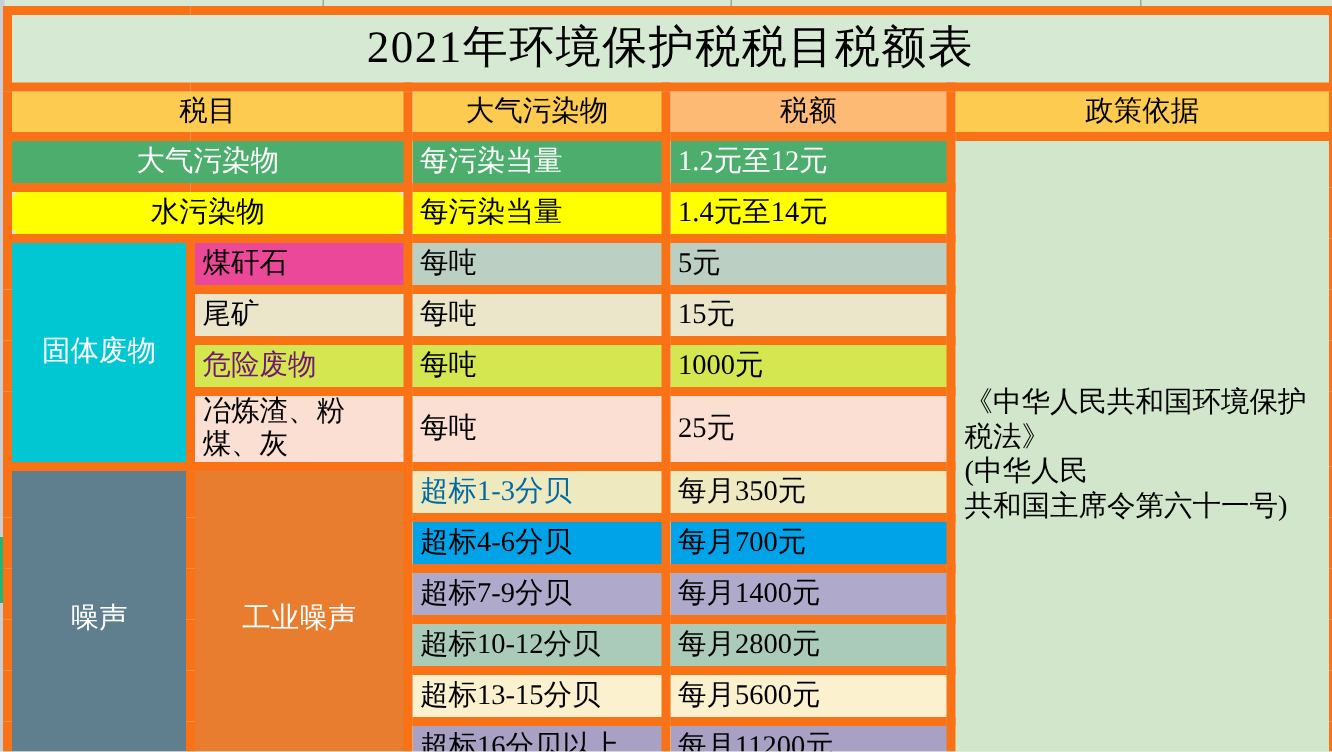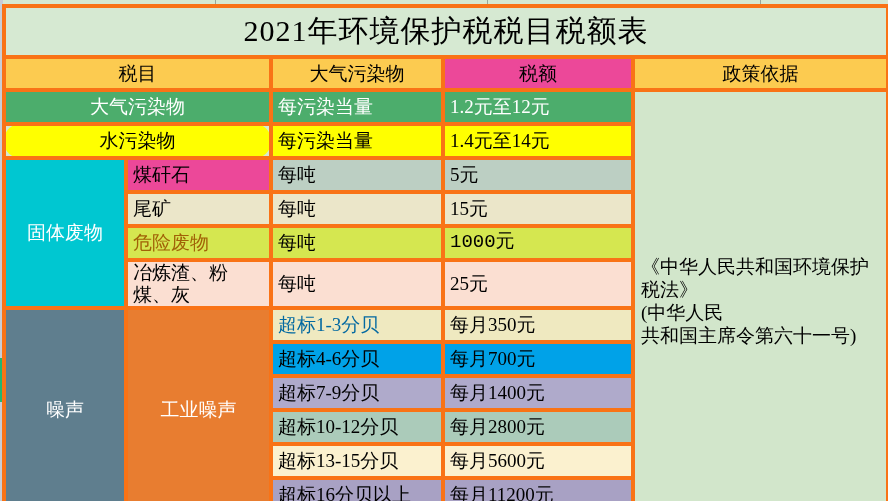--- a/index.html
+++ b/index.html
@@ -21,21 +21,21 @@
   }
   .grid-tick {
     position: absolute; top: 0; width: 1px; height: 4px; background: #9aa89a;
   }
   table.tax {
     position: absolute; left: 2px; top: 4px;
     width: 884px; height: 495px;
     border-collapse: collapse; table-layout: fixed;
   }
   td {
-    border: 4px solid #f97316;
+    border: 6px solid #f97316;
     font-size: 19px;
     line-height: 1.15;
     padding: 0 5px;
     overflow: hidden;
     vertical-align: middle;
   }
   td.center { text-align: center; padding: 0 2px; }
   tr.title-row td {
     font-size: 30px;
     letter-spacing: 1px;
@@ -68,21 +68,21 @@
     </colgroup>
 
     <tbody>
         <tr class="title-row">
       <td colspan="5" style="background: rgb(214, 233, 210); color: rgb(0, 0, 0);">2021年环境保护税税目税额表</td>
     </tr>
 
     <tr class="header-row">
       <td colspan="2" style="background: rgb(252, 203, 80); color: rgb(0, 0, 0);">税目</td>
       <td style="background: rgb(252, 203, 80); color: rgb(0, 0, 0);">大气污染物</td>
-      <td style="background: #ec4899; color: rgb(0, 0, 0);">税额</td>
+      <td style="background: #fdba74; color: rgb(0, 0, 0);">税额</td>
       <td style="background: rgb(252, 203, 80); color: rgb(0, 0, 0);">政策依据</td>
     </tr>
 
     <tr class="data-row">
       <td colspan="2" class="center" style="background: rgb(76, 173, 108); color: rgb(255, 255, 255);">大气污染物</td>
       <td style="background: rgb(76, 173, 108); color: rgb(255, 255, 255);">每污染当量</td>
       <td style="background: rgb(76, 173, 108); color: rgb(255, 255, 255);">1.2元至12元</td>
       <td rowspan="12" class="policy-cell" style="background: rgb(210, 230, 203); color: rgb(0, 0, 0);">
         <div class="pl">《中华人民共和国环境保护税法》</div>
         <div class="pl">(中华人民</div>
@@ -101,23 +101,23 @@
       <td style="background: #ec4899; color: rgb(0, 0, 0); margin-left: 31px;">煤矸石</td>
       <td style="background: rgb(188, 207, 195); color: rgb(0, 0, 0);">每吨</td>
       <td style="background: rgb(188, 207, 195); color: rgb(0, 0, 0);">5元</td>
     </tr>
     <tr class="data-row">
       <td style="background: rgb(235, 230, 201); color: rgb(0, 0, 0);">尾矿</td>
       <td style="background: rgb(235, 230, 201); color: rgb(0, 0, 0);">每吨</td>
       <td style="background: rgb(235, 230, 201); color: rgb(0, 0, 0);">15元</td>
     </tr>
     <tr class="data-row">
-      <td style="background: rgb(213, 231, 80); color: #a16207;">危险废物</td>
+      <td style="background: rgb(213, 231, 80); color: #701a75;">危险废物</td>
       <td style="background: rgb(213, 231, 80); color: rgb(0, 0, 0);">每吨</td>
-      <td style="background: rgb(213, 231, 80); color: rgb(0, 0, 0); font-family: Liberation Mono, monospace;">1000元</td>
+      <td style="background: rgb(213, 231, 80); color: rgb(0, 0, 0);">1000元</td>
     </tr>
     <tr class="data-row">
       <td style="background: rgb(251, 223, 210); color: rgb(0, 0, 0);">冶炼渣、粉煤、灰</td>
       <td style="background: rgb(251, 223, 210); color: rgb(0, 0, 0);">每吨</td>
       <td style="background: rgb(251, 223, 210); color: rgb(0, 0, 0);">25元</td>
     </tr>
 
     <tr class="data-row">
       <td rowspan="6" class="center" style="background: rgb(95, 126, 142); color: rgb(255, 255, 255);">噪声</td>
       <td rowspan="6" class="center" style="background: rgb(232, 125, 48); color: rgb(255, 255, 255);">工业噪声</td>

